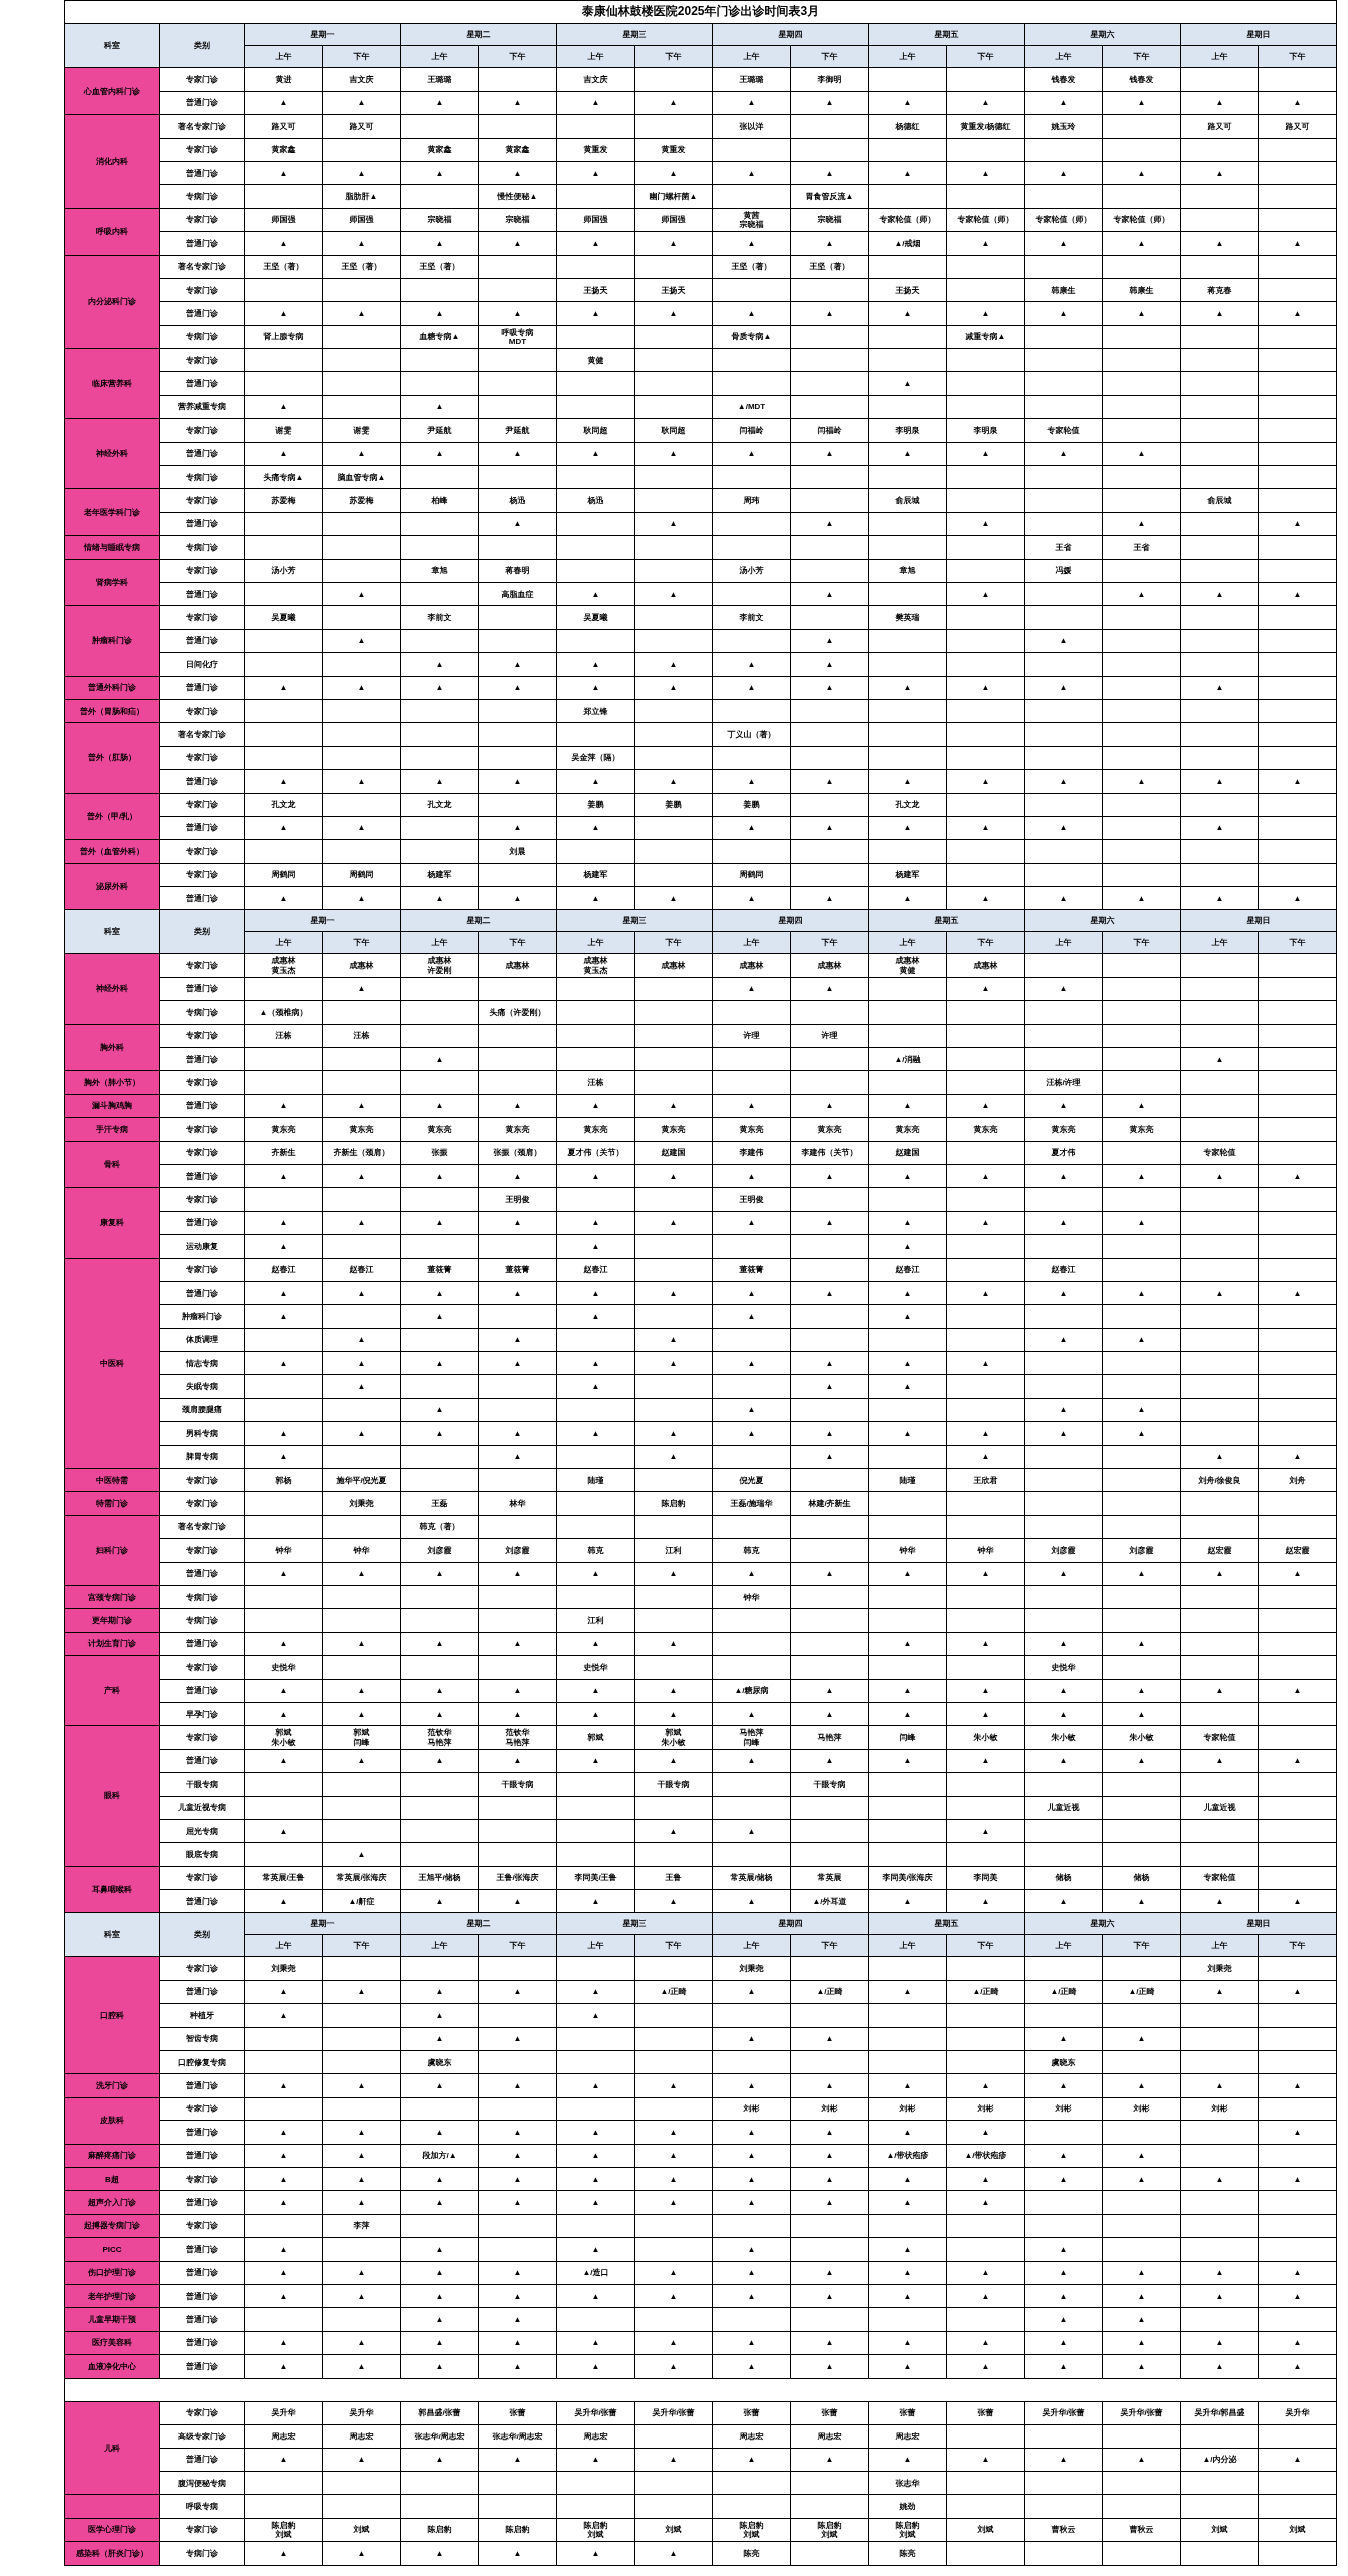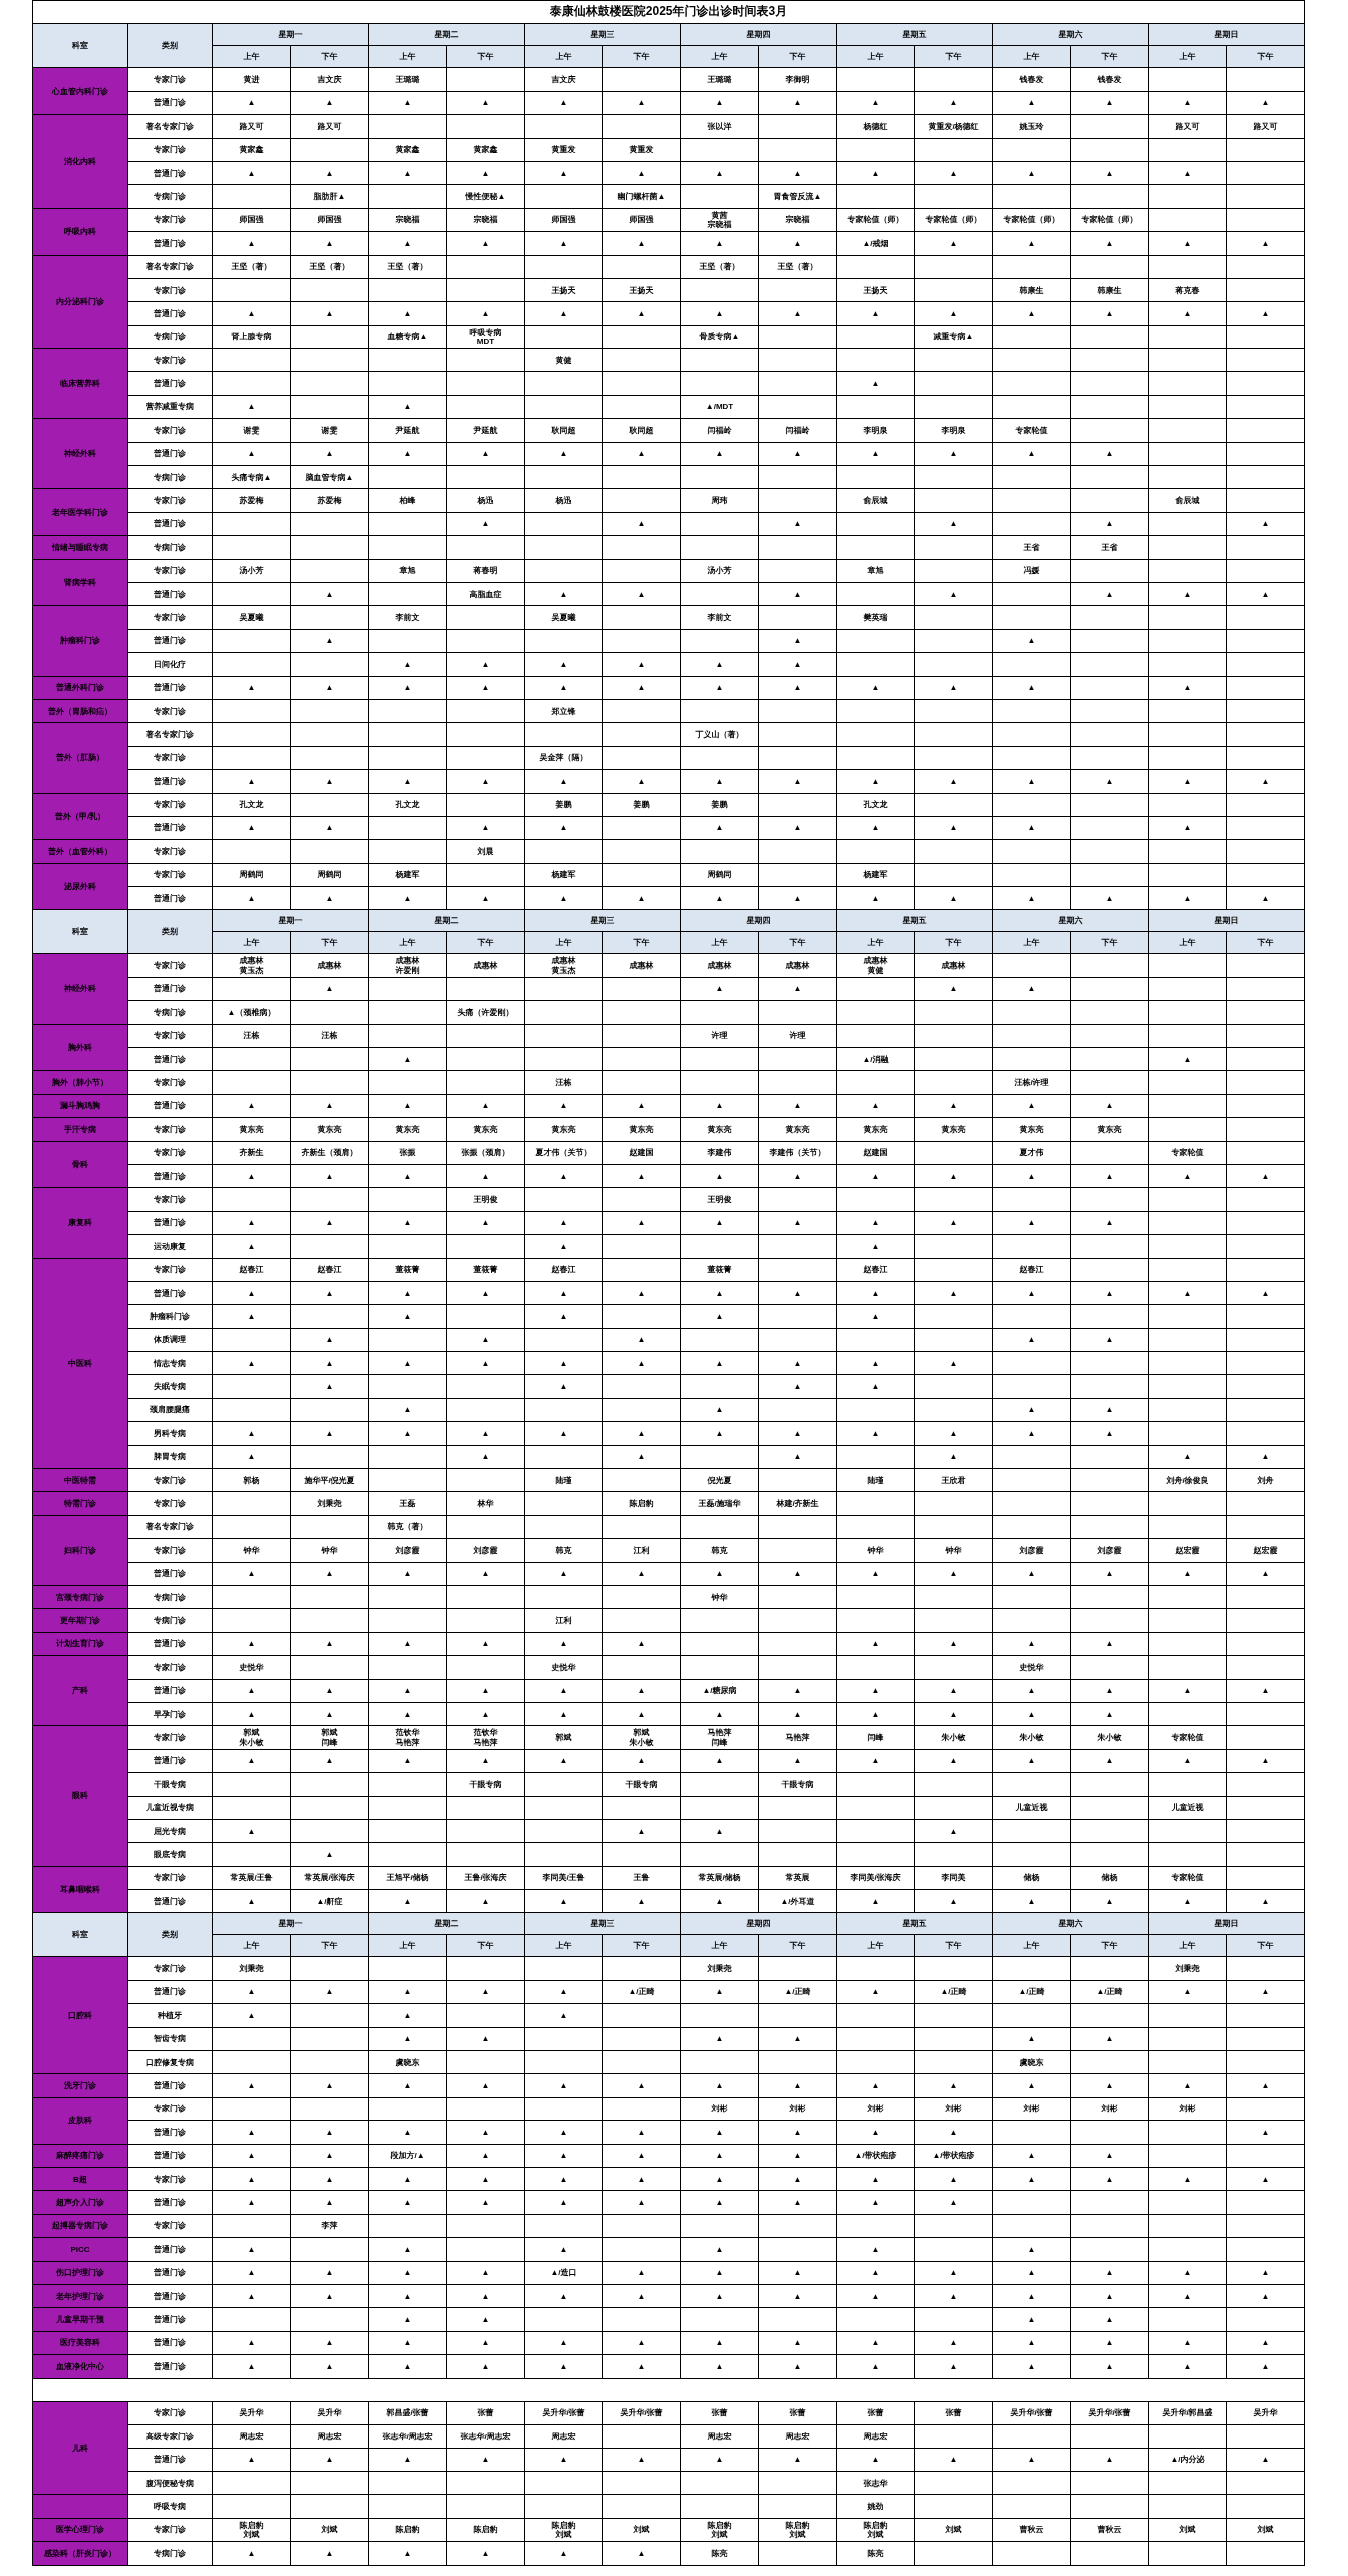--- a/index.html
+++ b/index.html
@@ -1,23 +1,23 @@
 <!DOCTYPE html>
 <html style="font-size:13px"><head>
 <meta charset="utf-8">
 <style>
   html,body{margin:0;padding:0;background:#fff;}
   body{width:1349px;height:2576px;font-family:"Liberation Sans",sans-serif;}
-  table{border-collapse:collapse;table-layout:fixed;margin-left:32px;margin-top:0;border:1.6px solid #000;padding-left:28px;}
+  table{border-collapse:collapse;table-layout:fixed;margin-left:64px;margin-top:0;border:1.6px solid #000;padding-left:28px;}
   td{border:0.8px solid #000;text-align:center;vertical-align:middle;font-size:8px;font-weight:700;
      color:#000;padding:0 0.8px;line-height:1.15;white-space:pre-line;overflow:hidden;}
   tr.data td{height:22.4px;}
   td.title-cell{height:22.4px;font-size:12px;background:#fff;}
   td.hdr{background:#dbe5f1;height:21px;}
-  td.dept{background:#a21caf;}
+  td.dept{background:#ec4899;}
   td.gt{border-top-width:1.6px;}
   td.spacer{height:21px;border-left:1.6px solid #000;border-right:1.6px solid #000;}
 </style>
 </head>
 <body>
 
 <table>
   <colgroup>
     <col style="width:95px">
     <col style="width:85px">

